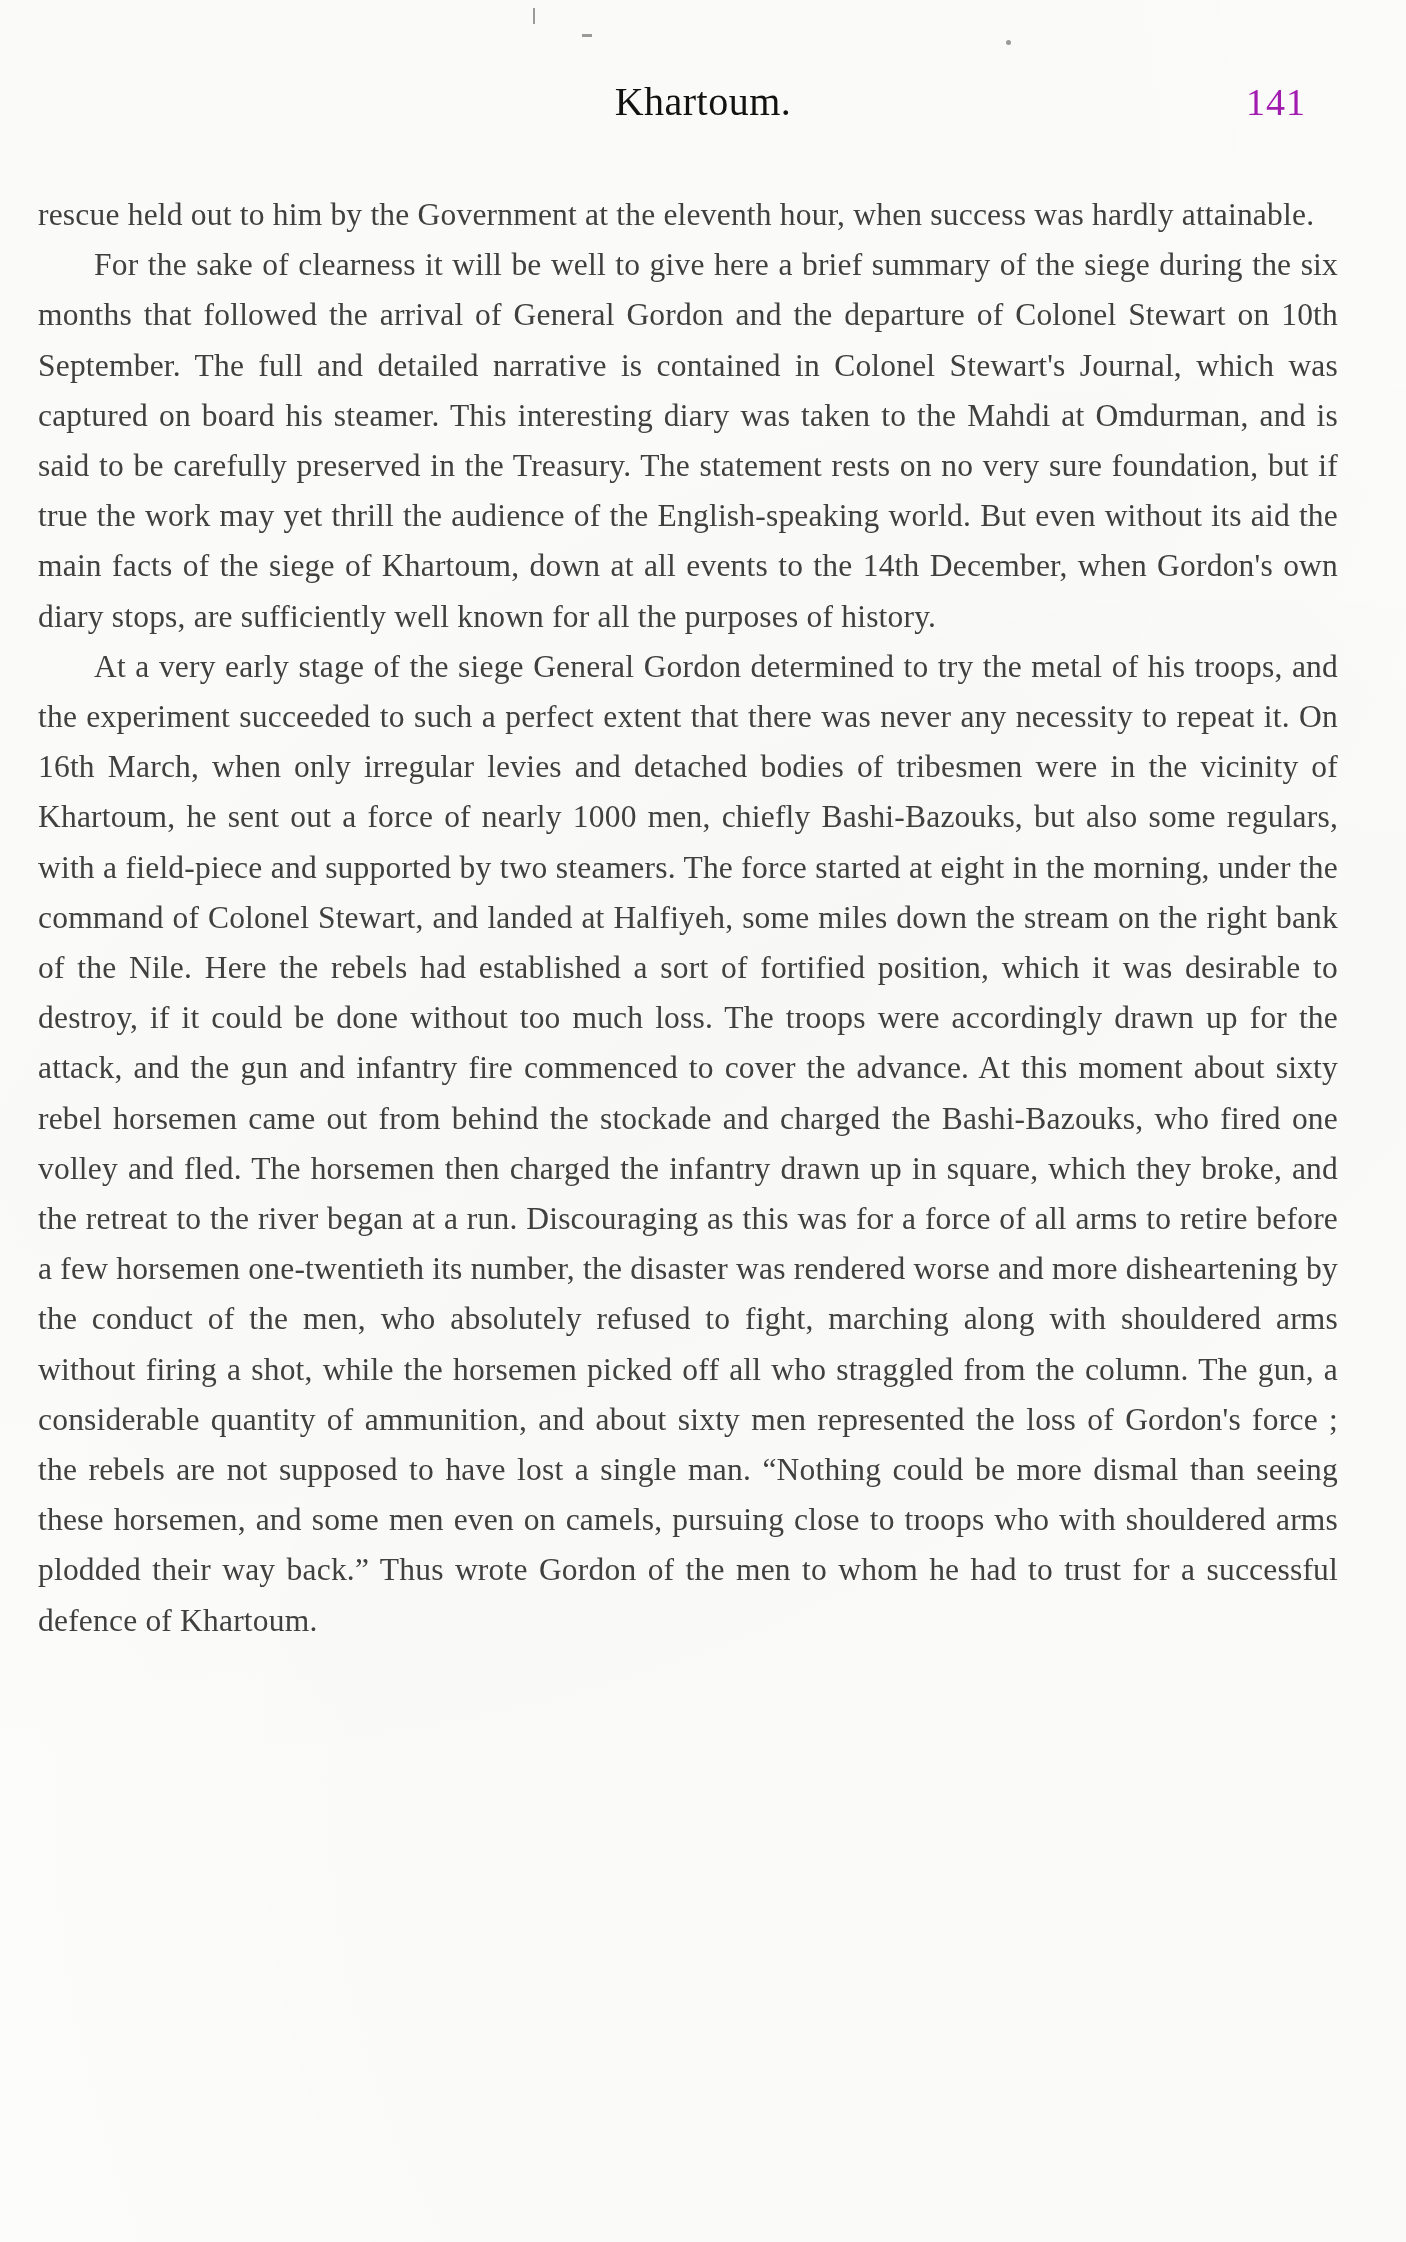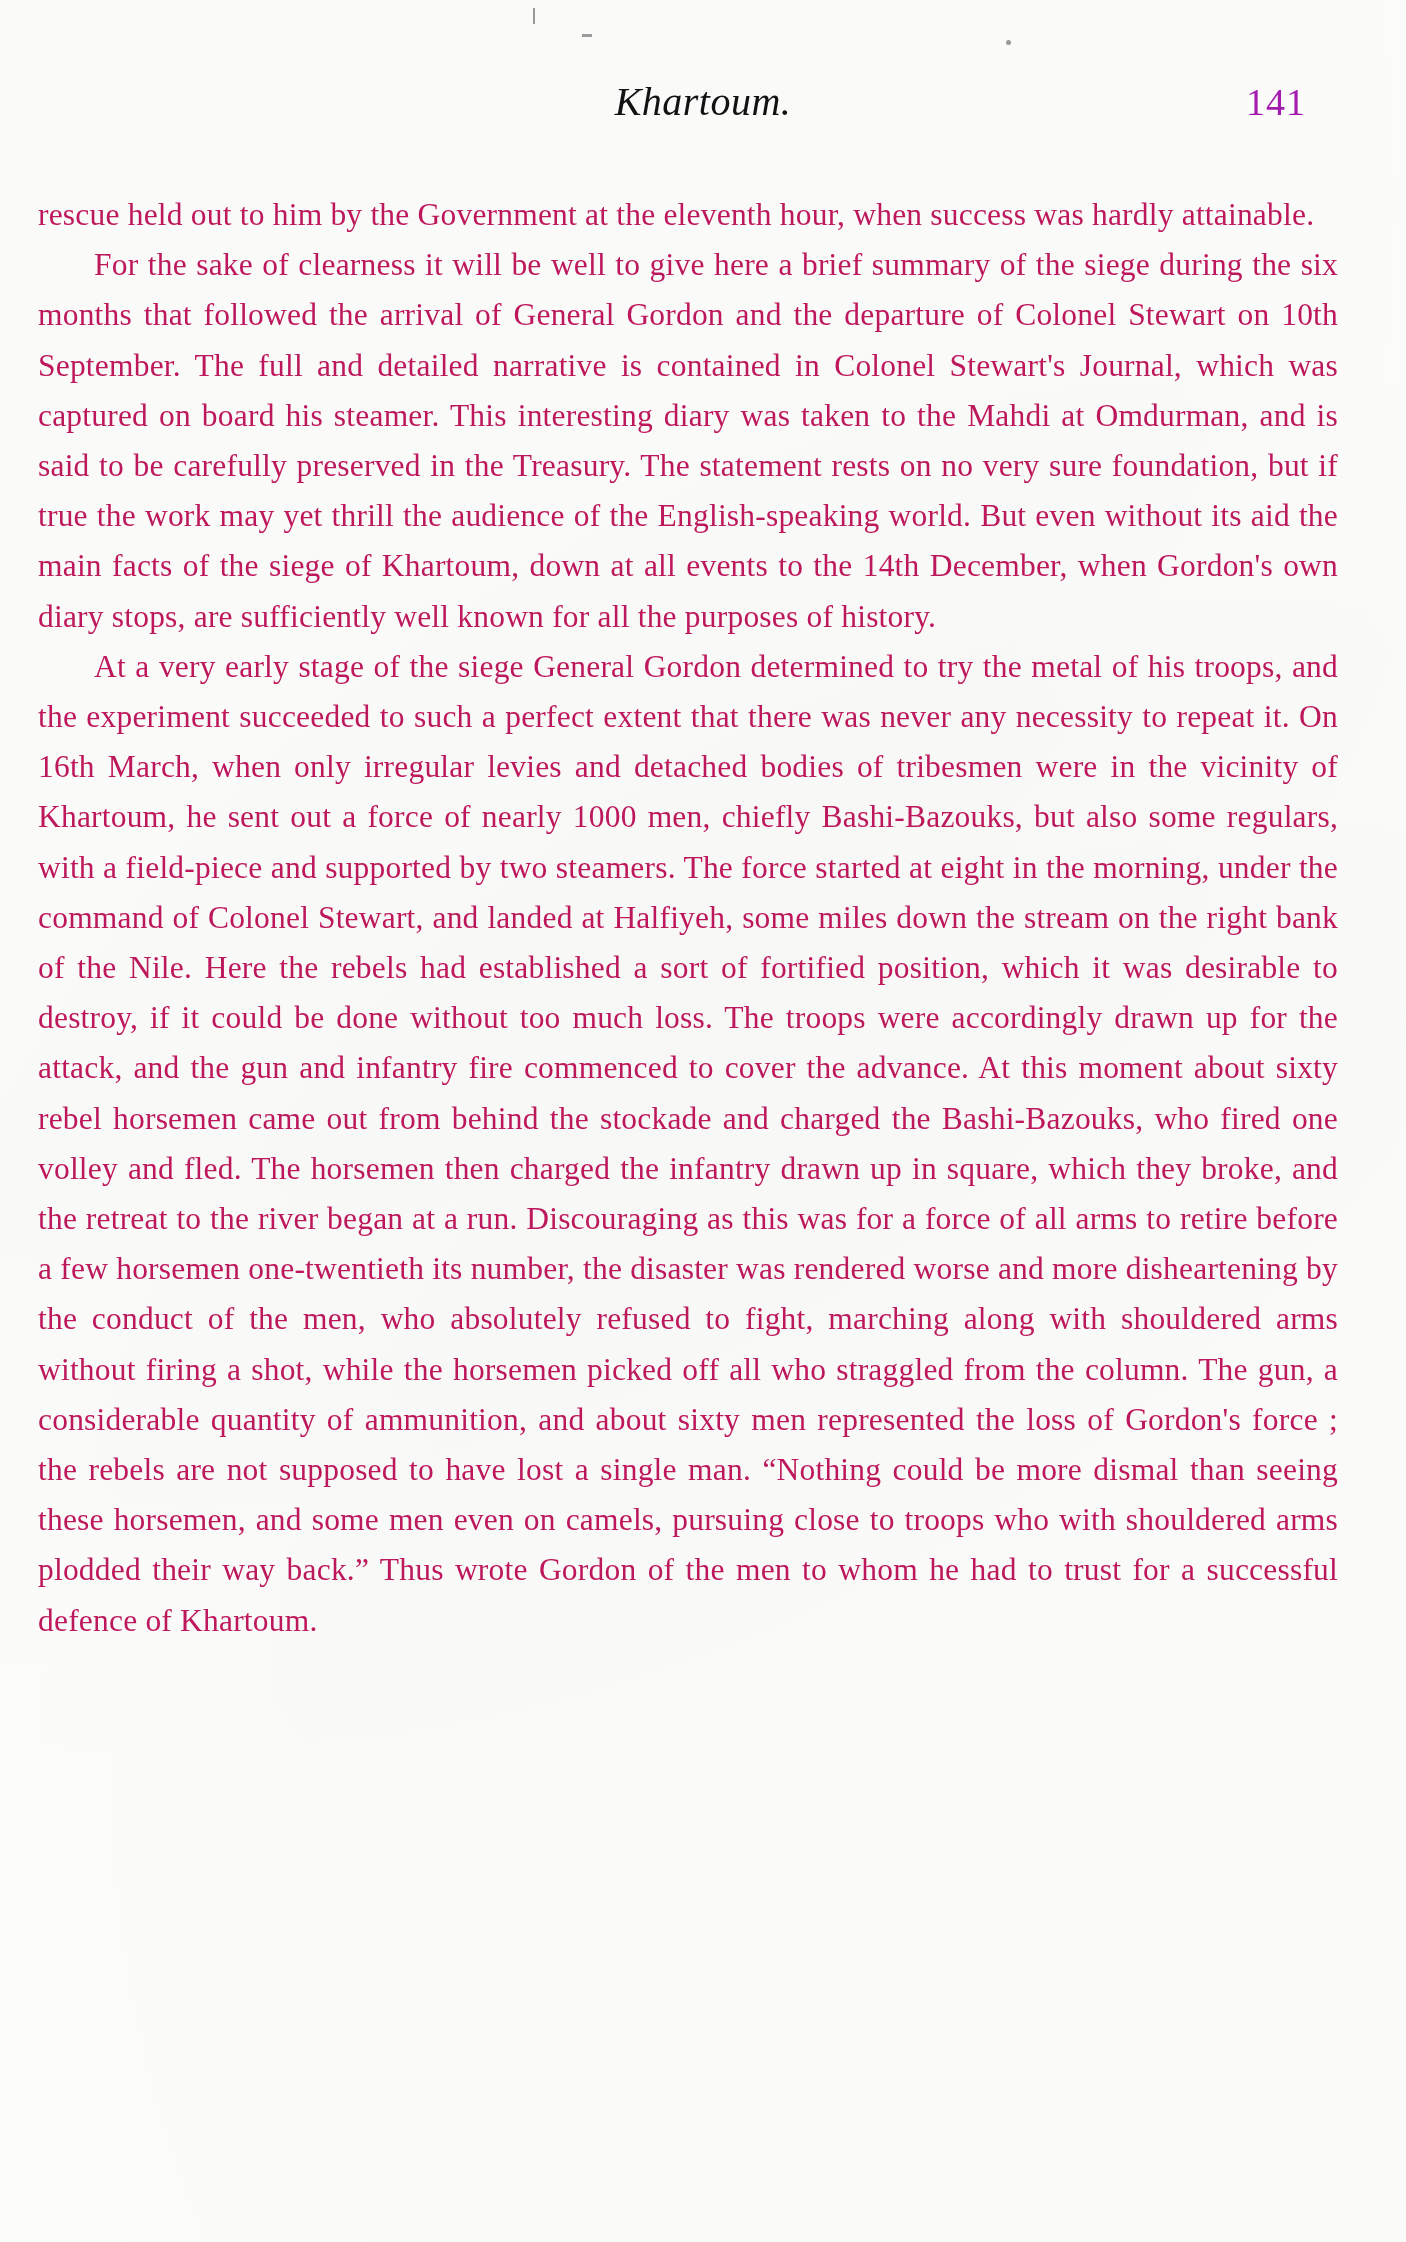--- a/index.html
+++ b/index.html
@@ -52,21 +52,20 @@
     top: 78px;
     width: 1330px;
     height: 60px;
   }
   .header-title {
     position: absolute;
     left: 0;
     top: 0;
     width: 1330px;
     text-align: center;
-    font-style: italic;
     font-size: 40px;
     letter-spacing: 0.5px;
     color: #121212;
   }
   .header-pageno {
     position: absolute;
     right: 62px;
     top: 2px;
     font-size: 38px;
     letter-spacing: 1px;
@@ -84,21 +83,21 @@
 
   
   .body-text {
     position: absolute;
     left: 38px;
     top: 190px;
     width: 1300px;
     font-size: 31.5px;
     line-height: 50.2px;
     text-align: justify;
-    color: #be185d;
+    color: #404040;
     letter-spacing: 0.2px;
   }
   .body-text p {
     margin: 0;
     text-indent: 0;
   }
   .body-text p.indent {
     text-indent: 56px;
   }
   

